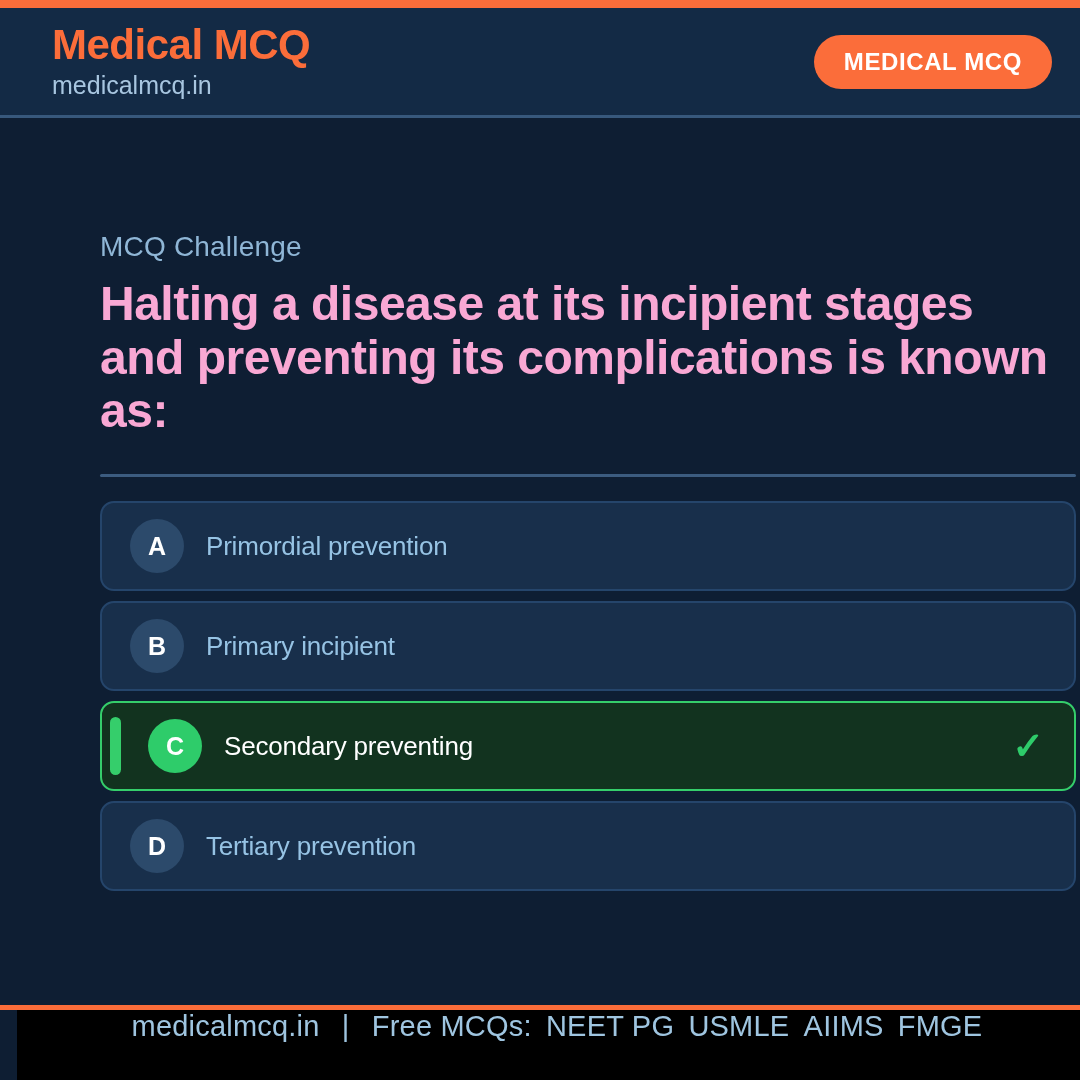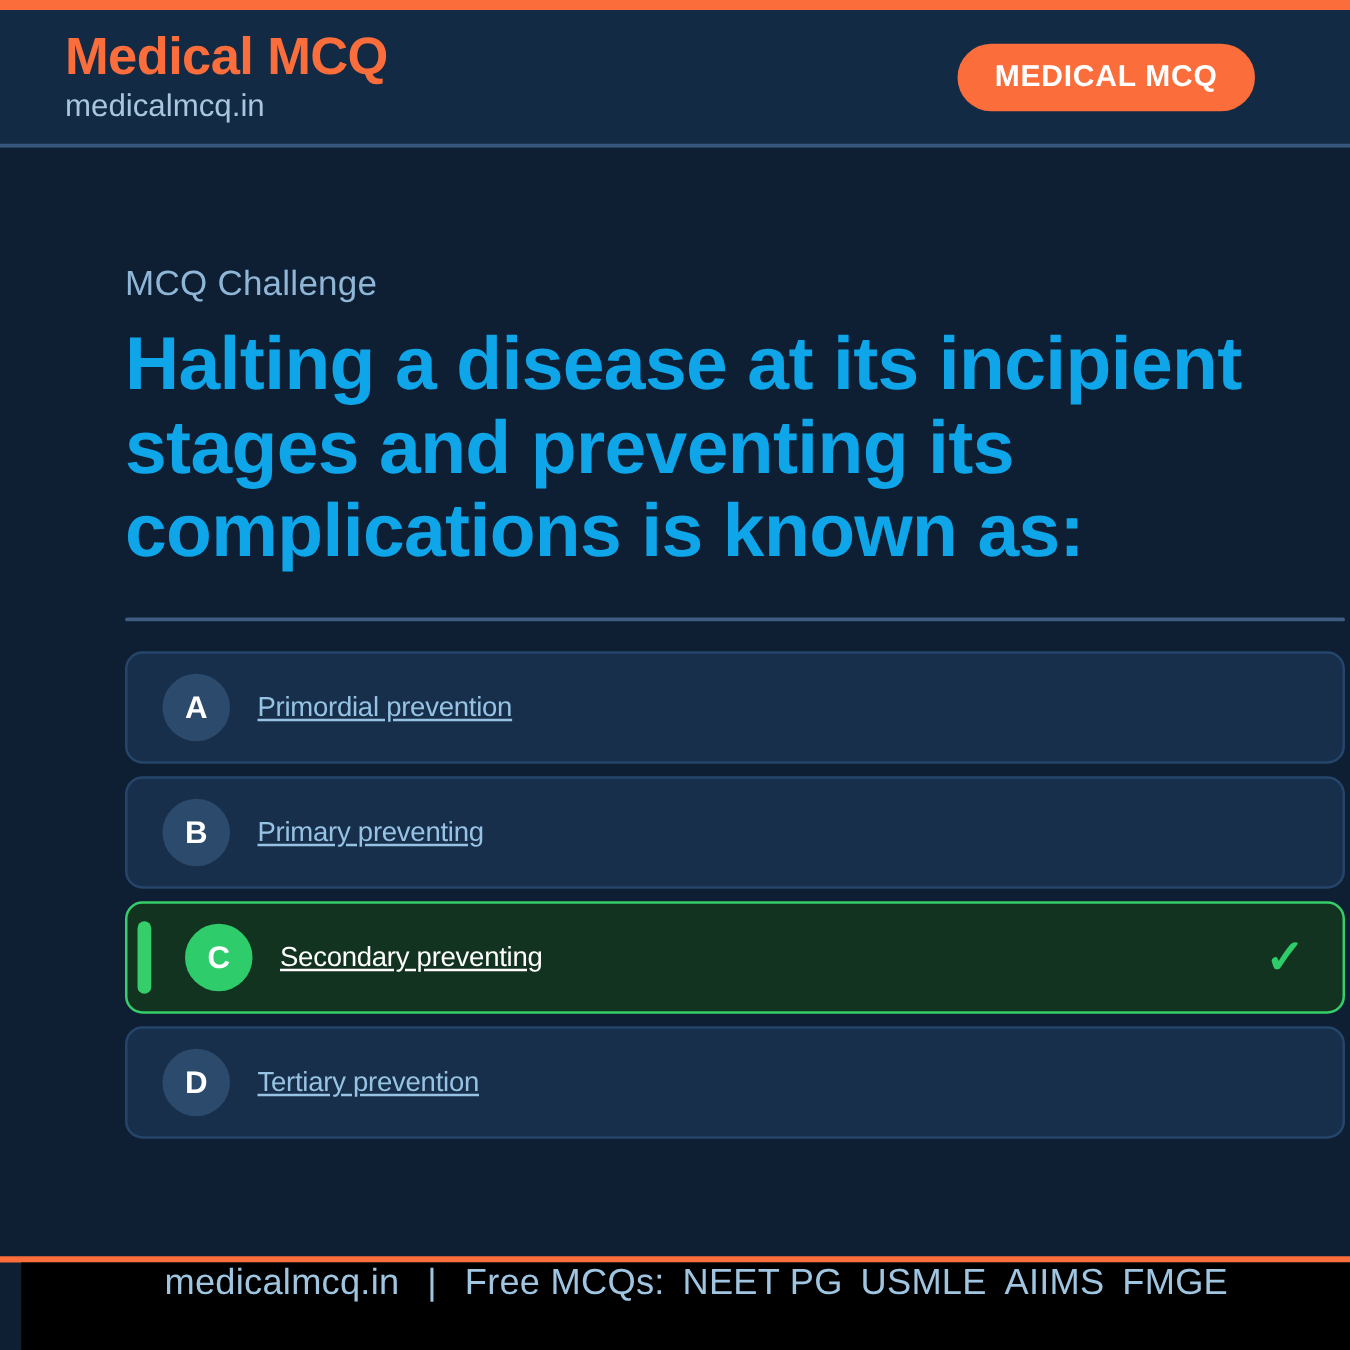--- a/index.html
+++ b/index.html
@@ -30,21 +30,21 @@
   .header {
     position: absolute;
     top: 8px; left: 0;
     width: 1080px;
     height: 110px;
     background: #132A45;
     border-bottom: 3px solid #37587C;
     display: flex;
     align-items: center;
     justify-content: space-between;
-    padding: 0 76px 0 52px;
+    padding: 0 28px 0 52px;
   }
 
   .brand-block { display: flex; flex-direction: column; justify-content: center; }
 
   .brand-title {
     font-size: 42px;
     font-weight: bold;
     color: #FB6D3A;
     line-height: 1.05;
     letter-spacing: -0.5px;
@@ -82,23 +82,23 @@
   }
 
   .eyebrow {
     font-size: 28px;
     color: #8FB6D6;
     margin-bottom: 14px;
     letter-spacing: 0.2px;
   }
 
   .question {
-    font-size: 60px;
-    font-weight: bold;
-    color: #0ea5e9;
+    font-size: 48px;
+    font-weight: bold;
+    color: #f9a8d4;
     line-height: 1.12;
     letter-spacing: -0.5px;
     max-width: 950px;
   }
 
   .divider {
     margin-top: 36px;
     margin-bottom: 24px;
     height: 3px;
     background: #3C5C80;
@@ -151,24 +151,23 @@
     justify-content: center;
     margin-right: 22px;
   }
 
   .option.correct .badge {
     background: #2ECC6A;
     margin-left: 18px;
   }
 
   .option-text {
-    font-size: 22px;
+    font-size: 26px;
     color: #96C3E4;
     letter-spacing: -0.2px;
-    text-decoration: underline;
   }
 
   .option.correct .option-text { color: #FFFFFF; }
 
   .check-icon {
     margin-left: auto;
     color: #2ECC6A;
     font-size: 38px;
     line-height: 1;
     font-weight: bold;
@@ -225,21 +224,21 @@
 
   <div class="options">
 
     <div class="option">
       <div class="badge">A</div>
       <div class="option-text">Primordial prevention</div>
     </div>
 
     <div class="option">
       <div class="badge">B</div>
-      <div class="option-text">Primary preventing</div>
+      <div class="option-text">Primary incipient</div>
     </div>
 
     <div class="option correct">
       <div class="accent-bar"></div>
       <div class="badge">C</div>
       <div class="option-text">Secondary preventing</div>
       <div class="check-icon">✓</div>
     </div>
 
     <div class="option">

